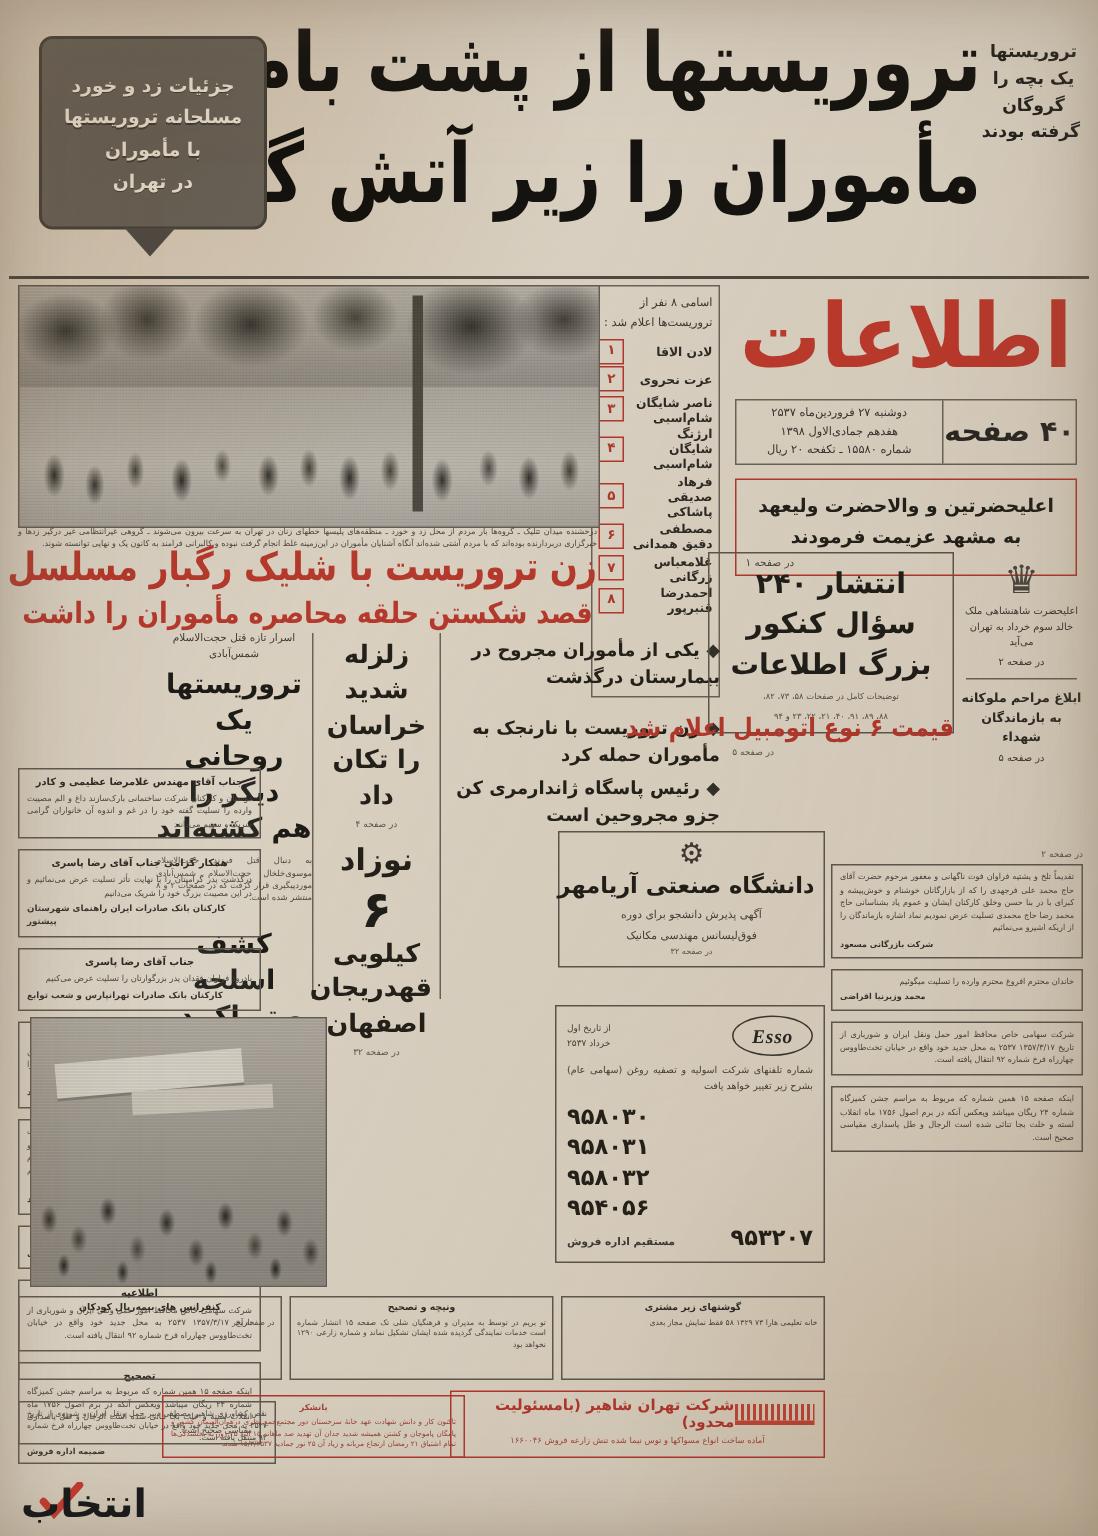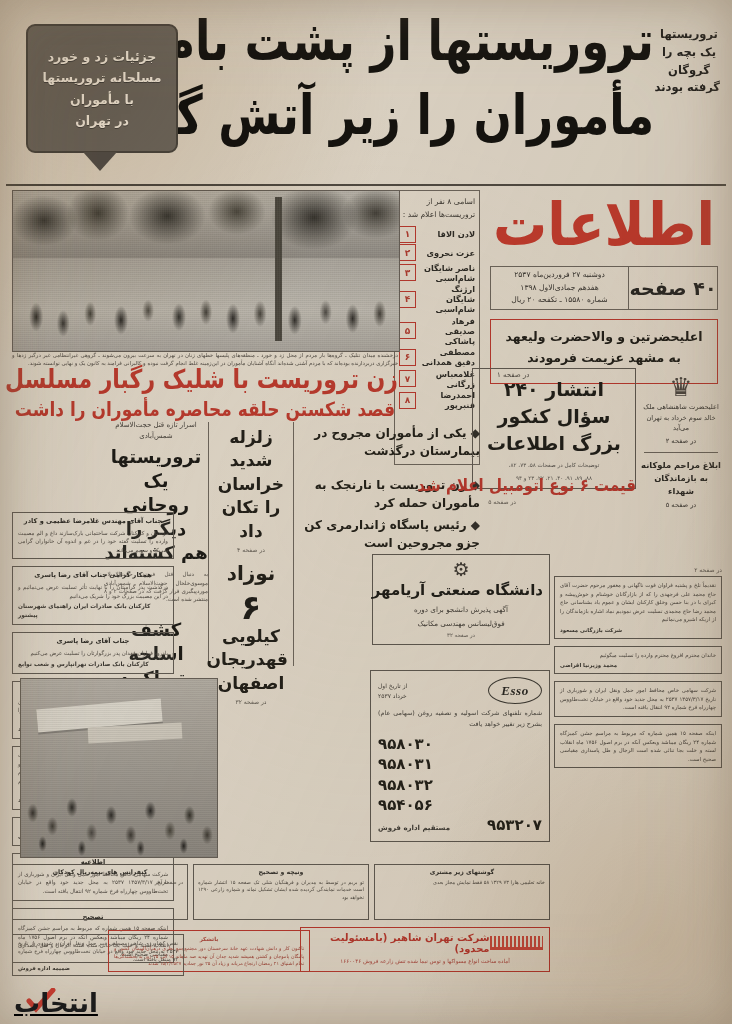--- a/index.html
+++ b/index.html
@@ -295,21 +295,21 @@
   .notebox{
     position:absolute;left:6px;bottom:40px;width:160px;
     border:1.3px solid #5e584f;padding:4px 5px;
   }
   .notebox .b{font-size:5.2px;line-height:1.55;color:#4c463e;text-align:justify;}
   .notebox .s{font-size:5.4px;color:#37332c;text-align:left;font-weight:700;margin-top:2px;}
 
   
   .watermark{
     position:absolute;left:14px;bottom:8px;z-index:70;
-    display:flex;align-items:center;gap:2px;text-decoration:underline;
+    display:flex;align-items:center;gap:2px;
   }
   .wm-text{
     font-size:26px;font-weight:900;color:#1b1b1b;letter-spacing:-1px;line-height:1;
   }
   .wm-check{
     position:absolute;left:26px;bottom:10px;width:30px;height:26px;
   }
   .wm-check svg{display:block;}
 </style>
 </head>

